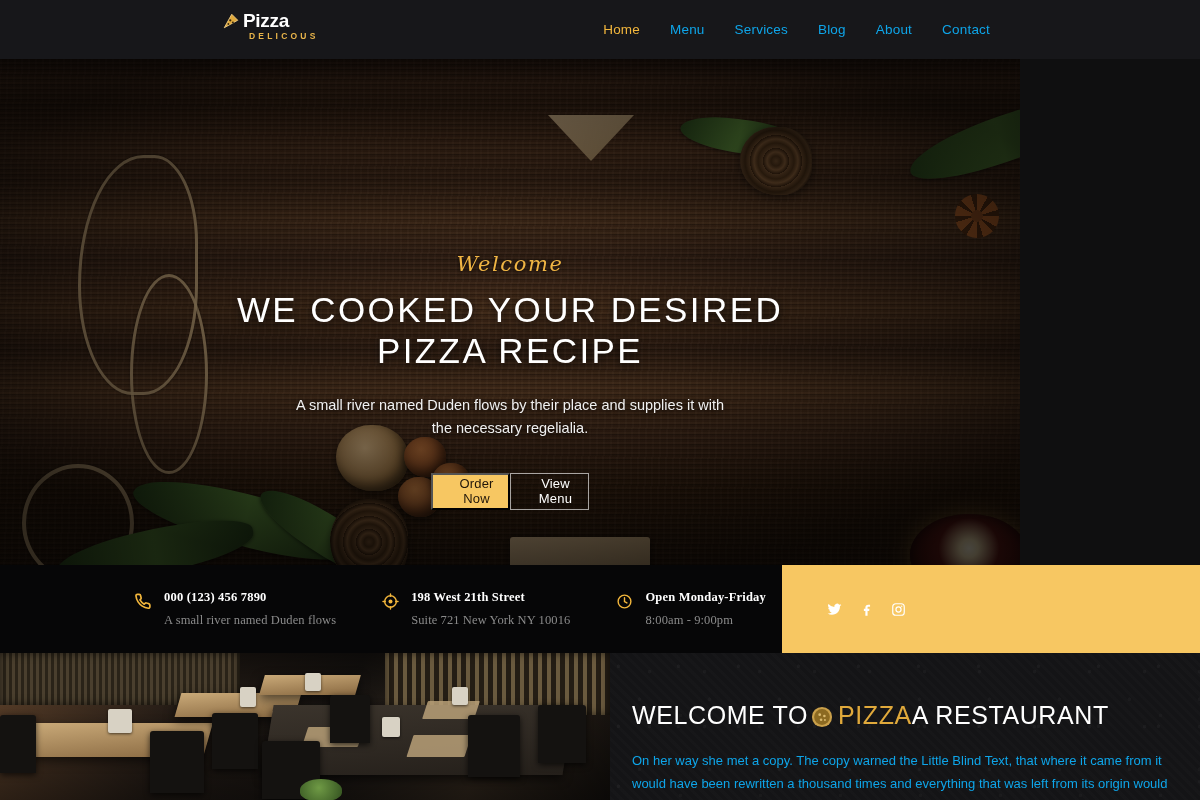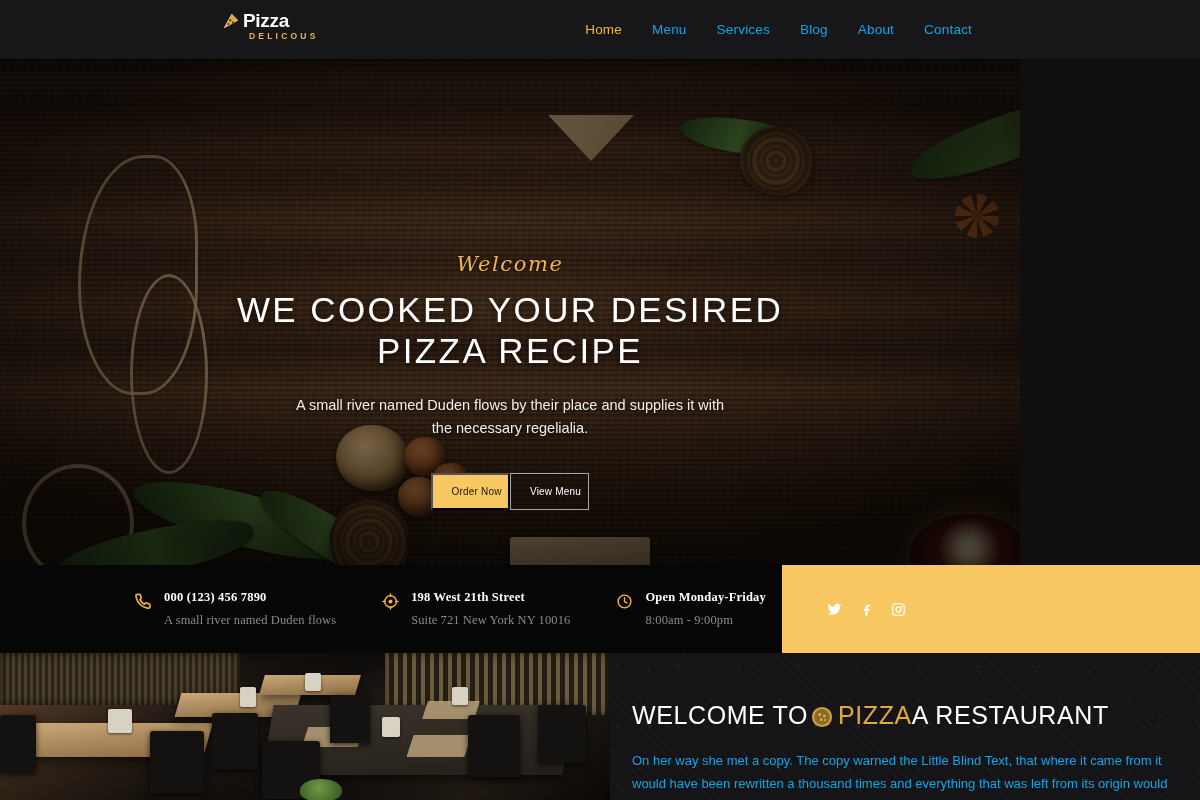--- a/index.html
+++ b/index.html
@@ -26,21 +26,21 @@
   .brand-icon{ width:18px; height:18px; display:block; }
   .brand-name{
     font-size:19px; font-weight:bold; color:#fff;
     letter-spacing:-0.3px;
   }
   .brand-sub{
     font-size:8.5px; color:#e8b44a; letter-spacing:3.2px;
     font-weight:bold; margin-top:2px; margin-left:2px;padding-left:25px;
   }
   .nav-links{
-    position:absolute; right:228px; top:0; height:59px;
+    position:absolute; right:210px; top:0; height:59px;
     display:flex; align-items:center; gap:30px;
   }
   .nav-link{
     font-size:13.5px; color:#0ea5e9; text-decoration:none;
     letter-spacing:0.2px; cursor:pointer;
   }
   .nav-link.active{ color:#f2b63c; }
 
   
   .hero{
@@ -146,21 +146,21 @@
     margin-top:22px;
     font-size:14.5px; color:#f0f0f0; line-height:1.62;
     text-align:center; width:440px;
     text-shadow:0 1px 5px rgba(0,0,0,.75);
   }
   .hero-btns{
     margin-top:32px; display:flex;
   }
   .btn{
     height:37px; display:flex; align-items:center; justify-content:center;
-    font-size:10px; cursor:pointer; letter-spacing:.2px;padding-left:12px;
+    font-size:13px; cursor:pointer; letter-spacing:.2px;padding-left:12px;
   }
   .btn-primary{
     width:79px; background:#f7c762; color:#20160a;
   }
   .btn-ghost{
     width:79px; background:transparent; color:#fff;
     border:1px solid rgba(255,255,255,.62);
   }
 
   

